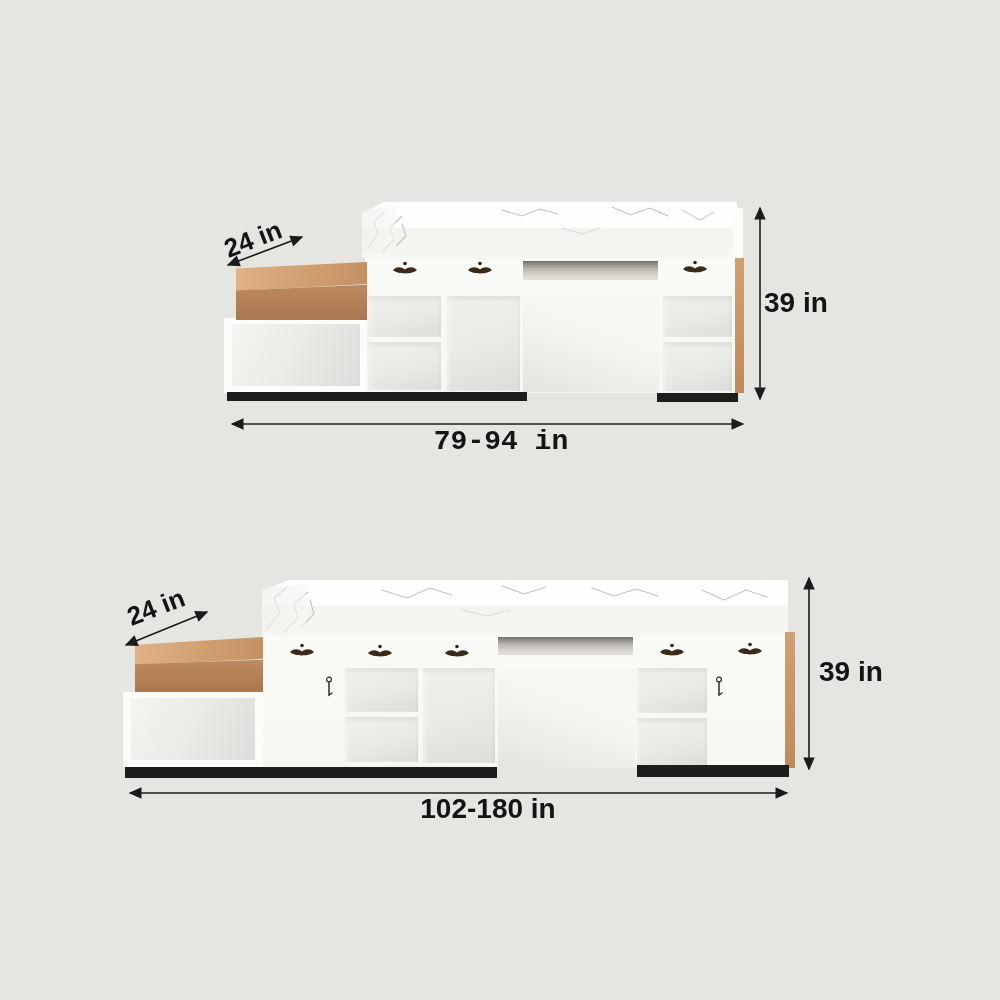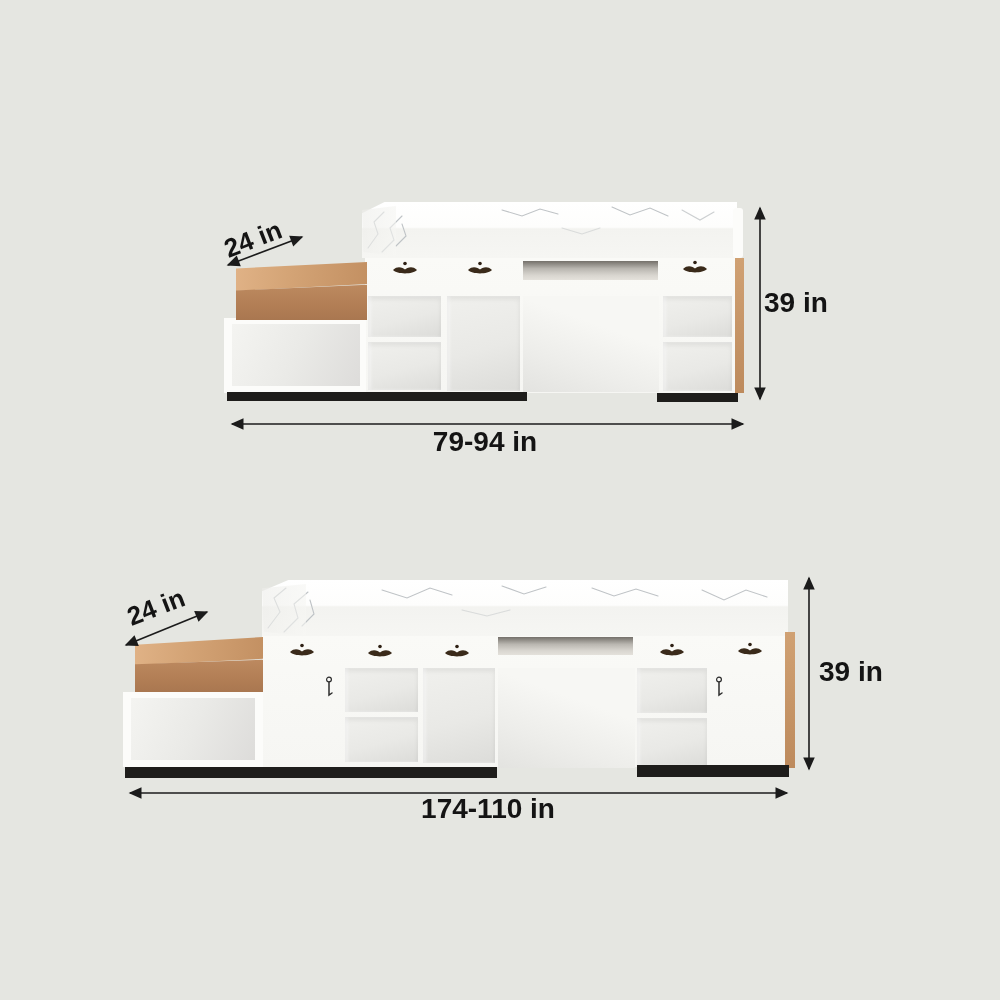--- a/index.html
+++ b/index.html
@@ -97,21 +97,21 @@
       <circle cx="13" cy="2.5" r="1.8" fill="#2e2014"></circle>
       <path d="M1,9 C6,4 11,7 13,8.5 C15,7 20,4 25,9 C21,13.5 5,13.5 1,9 Z" fill="#3a2a1a"></path>
     </svg>
     <svg class="handle" style="left:682px;top:260px;" viewBox="0 0 26 16">
       <circle cx="13" cy="2.5" r="1.8" fill="#2e2014"></circle>
       <path d="M1,9 C6,4 11,7 13,8.5 C15,7 20,4 25,9 C21,13.5 5,13.5 1,9 Z" fill="#3a2a1a"></path>
     </svg>
 
     <div class="dim-label dim-26 rot center" style="left:203px;top:224px;width:100px;">24 in</div>
     <div class="dim-label dim-28" style="left:764px;top:288px;">39 in</div>
-    <div class="dim-label dim-28 center" style="left:385px;top:427px;width:200px;">79-94 in</div>
+    <div class="dim-label dim-28 center" style="left:401px;top:427px;width:200px;font-family:Liberation Mono, monospace;">79-94 in</div>
   </div>
 
   <div>
 
     <div class="abs marble" style="left:262px;top:580px;width:526px;height:56px;clip-path:polygon(0 20%,5% 0,100% 0,100% 100%,0 100%);">
       <svg class="veins" viewBox="0 0 526 56" preserveAspectRatio="none">
         <g fill="none" stroke="#bfc3c6" stroke-width="1.1" stroke-linecap="round">
           <path d="M6,48 L18,32 L12,18 L24,8"></path>
           <path d="M22,52 L36,38 L32,24 L46,12"></path>
           <path d="M40,46 L52,34 L48,20"></path>
@@ -170,21 +170,21 @@
       <circle cx="5" cy="3.5" r="2.4" fill="none" stroke="#2c2c2c" stroke-width="1.2"></circle>
       <path d="M5,6 L5,19 L8,17" fill="none" stroke="#2c2c2c" stroke-width="1.5" stroke-linecap="round"></path>
     </svg>
     <svg class="key" style="left:714px;top:676px;" viewBox="0 0 10 24">
       <circle cx="5" cy="3.5" r="2.4" fill="none" stroke="#2c2c2c" stroke-width="1.2"></circle>
       <path d="M5,6 L5,19 L8,17" fill="none" stroke="#2c2c2c" stroke-width="1.5" stroke-linecap="round"></path>
     </svg>
 
     <div class="dim-label dim-26 rot center" style="left:106px;top:592px;width:100px;">24 in</div>
     <div class="dim-label dim-28" style="left:819px;top:657px;">39 in</div>
-    <div class="dim-label dim-28 center" style="left:378px;top:794px;width:220px;">174-110 in</div>
+    <div class="dim-label dim-28 center" style="left:378px;top:794px;width:220px;">102-180 in</div>
   </div>
 
   <svg class="dims-svg" viewBox="0 0 1000 1000">
     <defs>
       <marker id="ah" viewBox="0 0 10 10" markerWidth="9" markerHeight="9" refX="8.5" refY="5" orient="auto-start-reverse">
         <path d="M0.5,1 L9.5,5 L0.5,9 Z" fill="#1b1b1b"></path>
       </marker>
     </defs>
     <g stroke="#1b1b1b" stroke-width="1.6" fill="none">
 

